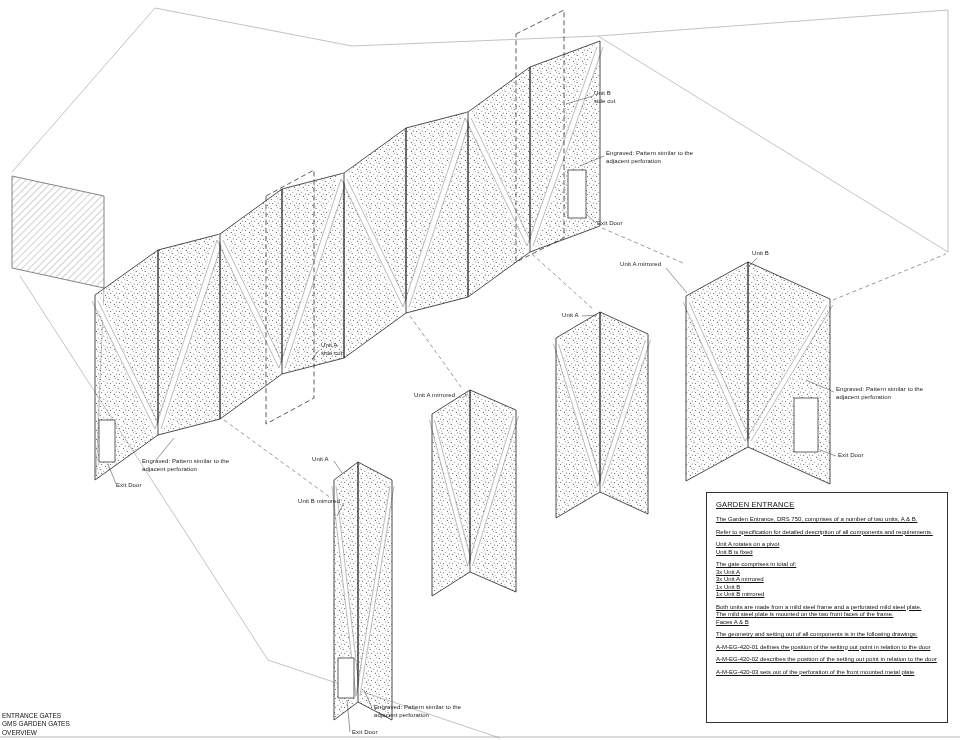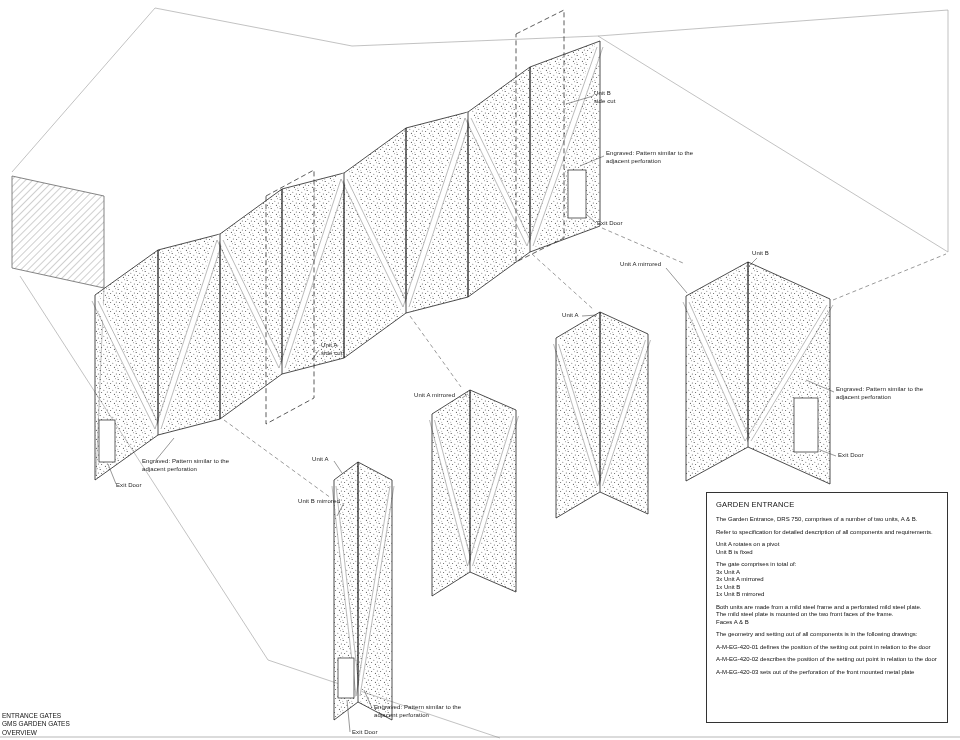--- a/index.html
+++ b/index.html
@@ -8,21 +8,21 @@
     font-family:"Liberation Sans", sans-serif;overflow:hidden;color:#111;
   }
   svg.draw{position:absolute;left:0;top:0;}
   .ann{
     position:absolute;font-size:6px;line-height:1.25;color:#222;
     white-space:pre-line;letter-spacing:.1px;
   }
   .notes{
     position:absolute;left:706px;top:492px;width:242px;height:231px;
     border:1px solid #333;background:#fff;box-sizing:border-box;
-    padding:7px 9px;overflow:hidden;
+    padding:7px 9px;overflow:hidden;text-decoration:underline;
   }
   .notes-title{font-size:7.5px;margin-bottom:7px;color:#111;letter-spacing:.2px;}
   .notes p{font-size:6px;line-height:1.25;margin:0 0 5px;white-space:pre-line;color:#111;}
   .titleblock{position:absolute;left:2px;top:712px;font-size:6.5px;line-height:1.3;color:#111;}
 </style>
 </head>
 <body>
 
 <div class="sheet">
 

